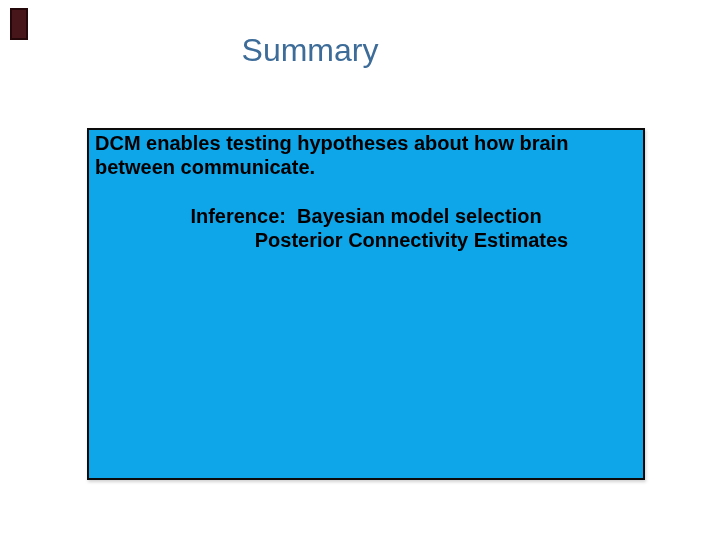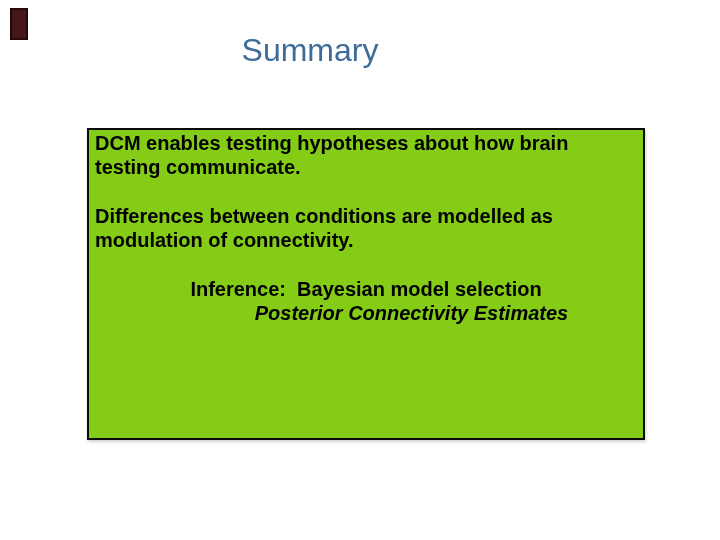--- a/index.html
+++ b/index.html
@@ -34,58 +34,54 @@
     font-weight: 400;
     line-height: 38px;
     color: #3d6c99;
     letter-spacing: 0px;
   }
   .summary-box {
     position: absolute;
     left: 87px;
     top: 128px;
     width: 558px;
-    height: 312px;
-    background: #84cc16;
+    height: 352px;
+    background: #0ea5e9;
     border: 2px solid #0b0b0b;
     box-shadow: 1px 2px 3px rgba(0, 0, 0, 0.18);
     padding: 1px 6px 0 6px;
     color: #000000;
     font-weight: 700;
     font-size: 20px;
     line-height: 24px;
   }
   .para { margin-bottom: 25px; }
   .para:last-child { margin-bottom: 0; text-align: center; }
   .line { white-space: pre; }
-  .line.indented { padding-left: 91px; font-style: italic; }
+  .line.indented { padding-left: 91px; }
 </style>
 </head>
 <body>
 
 <div class="slide">
 
   <div class="corner-rect"></div>
 
   <div class="title">Summary</div>
 
   <div class="summary-box">
 
     <div class="para">
       <div class="line">DCM enables testing hypotheses about how brain</div>
-      <div class="line">testing communicate.</div>
+      <div class="line">between communicate.</div>
     </div>
 
     <div class="para">
     </div>
 
-    <div class="para">
-      <div class="line">Differences between conditions are modelled as</div>
-      <div class="line">modulation of connectivity.</div>
-    </div>
 
     <div class="para">
       <div class="line">Inference:  Bayesian model selection</div>
       <div class="line indented">Posterior Connectivity Estimates</div>
     </div>
 
   </div>
 
 </div>
 

